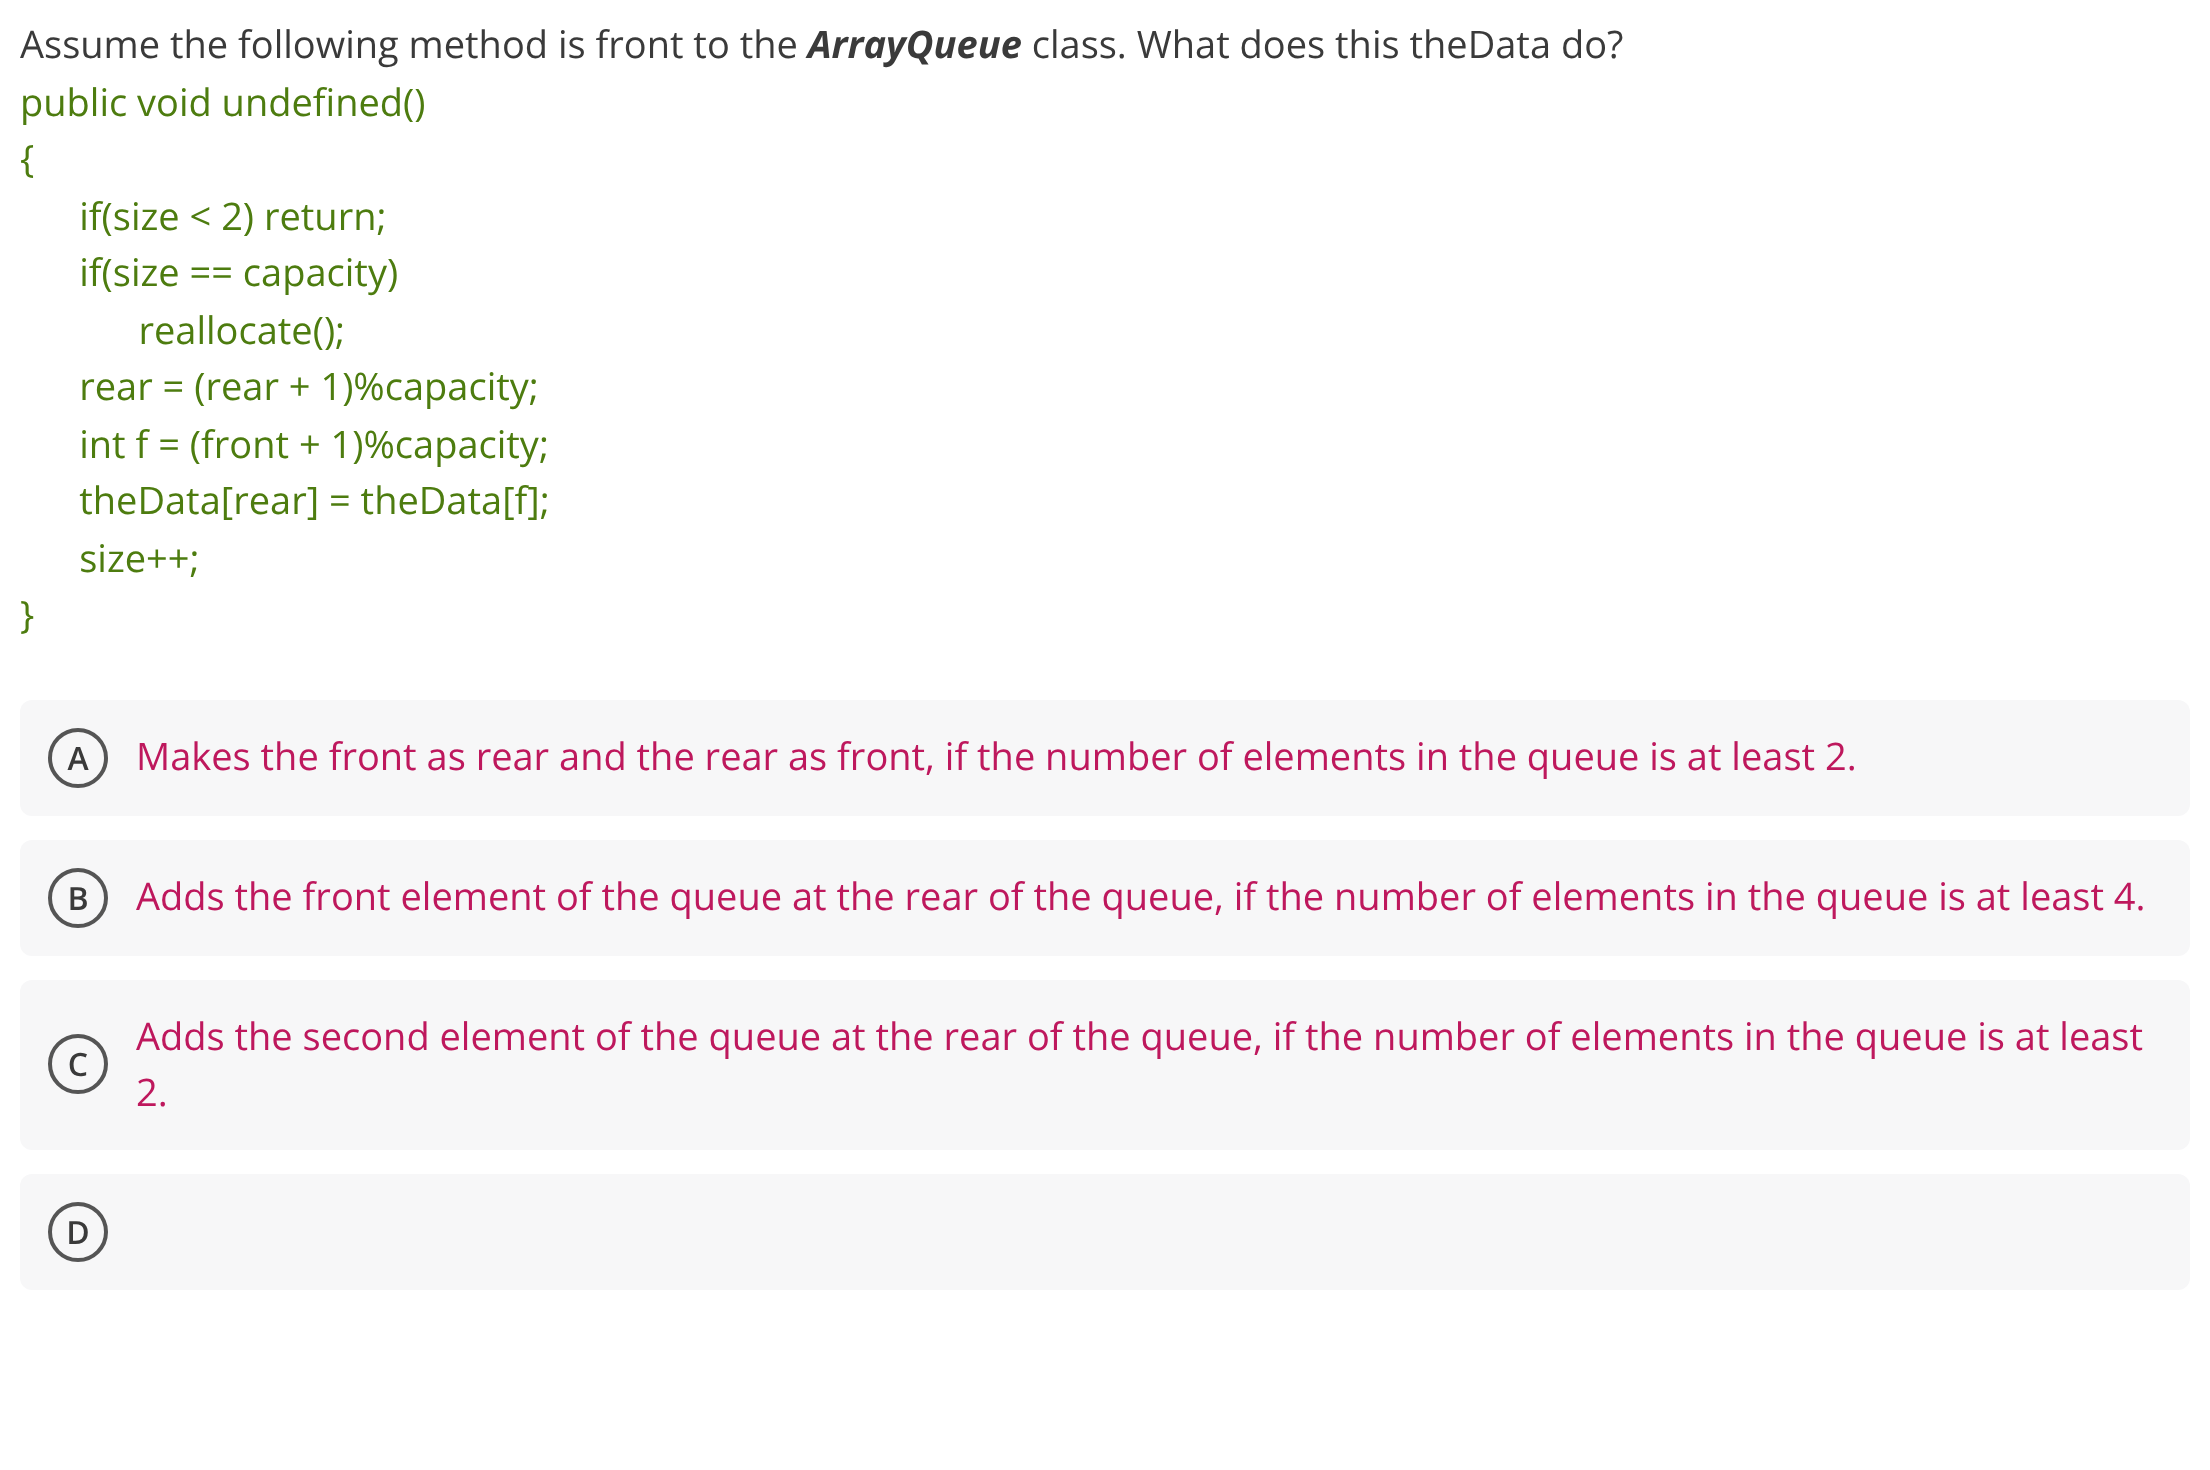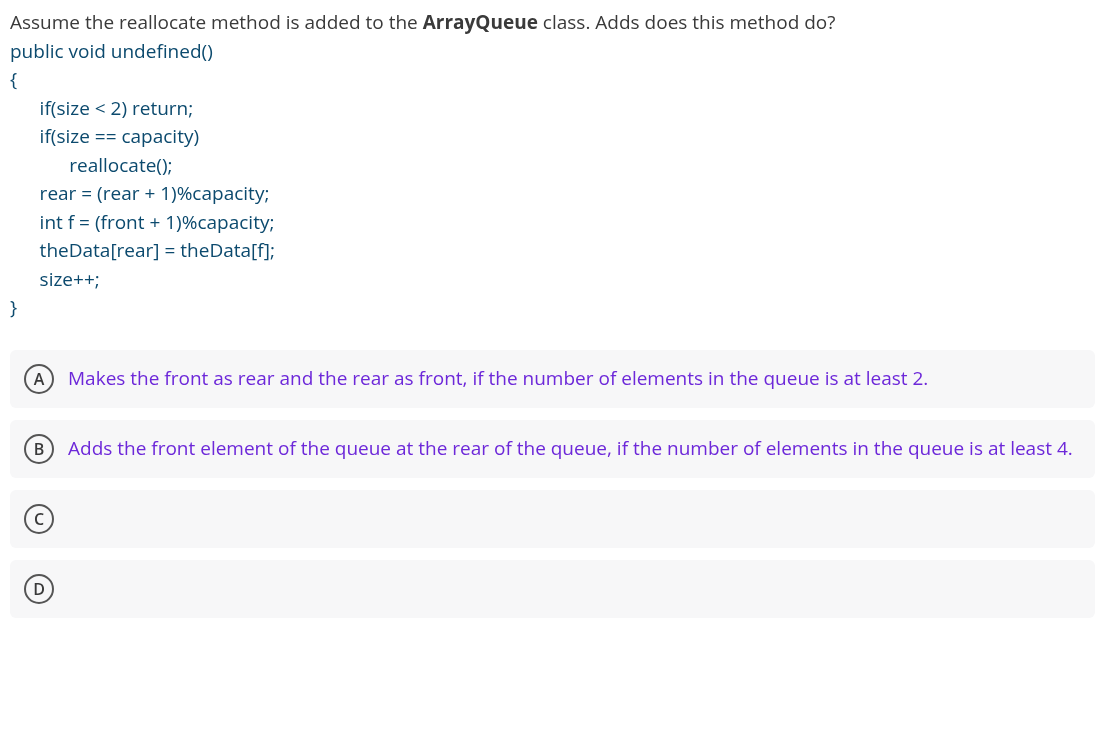--- a/index.html
+++ b/index.html
@@ -15,25 +15,26 @@
     padding: 8px 10px;
   }
   .question-text {
     font-size: 19px;
     line-height: 1.5;
     color: #3a3a3a;
     margin-bottom: 0;
   }
   .question-text .bold {
     font-weight: 700;
+    font-style: italic;
   }
   .code-block {
     font-size: 19px;
     line-height: 1.5;
-    color: #0c4a6e;
+    color: #4d7c0f;
     white-space: pre;
     font-family: inherit;
   }
   .options {
     margin-top: 28px;
   }
   .option {
     background: #f7f7f8;
     border-radius: 6px;
     margin-bottom: 12px;
@@ -53,34 +54,34 @@
     align-items: center;
     justify-content: center;
     font-size: 16px;
     font-weight: 600;
     color: #3a3a3a;
   }
   .option-text {
     flex: 1 1 auto;
     font-size: 19px;
     line-height: 1.5;
-    color: #6d28d9;
+    color: #be185d;
   }
   .option.cut .option-text {
     max-height: 48px;
     overflow: hidden;
   }
 </style>
 </head>
 <body>
 
 <div class="container">
 
   <div class="question-text">
-    <span>Assume the reallocate method is added to the </span><span class="bold">ArrayQueue</span><span> class. Adds does this method do?</span>
+    <span>Assume the following method is front to the </span><span class="bold">ArrayQueue</span><span> class. What does this theData do?</span>
   </div>
 
   <div class="code-block">public void undefined()
 {
       if(size &lt; 2) return;
       if(size == capacity)
             reallocate();
       rear = (rear + 1)%capacity;
       int f = (front + 1)%capacity;
       theData[rear] = theData[f];
@@ -94,20 +95,21 @@
       <div class="option-text">Makes the front as rear and the rear as front, if the number of elements in the queue is at least 2.</div>
     </div>
 
     <div class="option">
       <div class="option-letter">B</div>
       <div class="option-text">Adds the front element of the queue at the rear of the queue, if the number of elements in the queue is at least 4.</div>
     </div>
 
     <div class="option">
       <div class="option-letter">C</div>
+      <div class="option-text">Adds the second element of the queue at the rear of the queue, if the number of elements in the queue is at least 2.</div>
     </div>
 
     <div class="option cut">
       <div class="option-letter">D</div>
     </div>
 
   </div>
 </div>
 
 </body></html>

